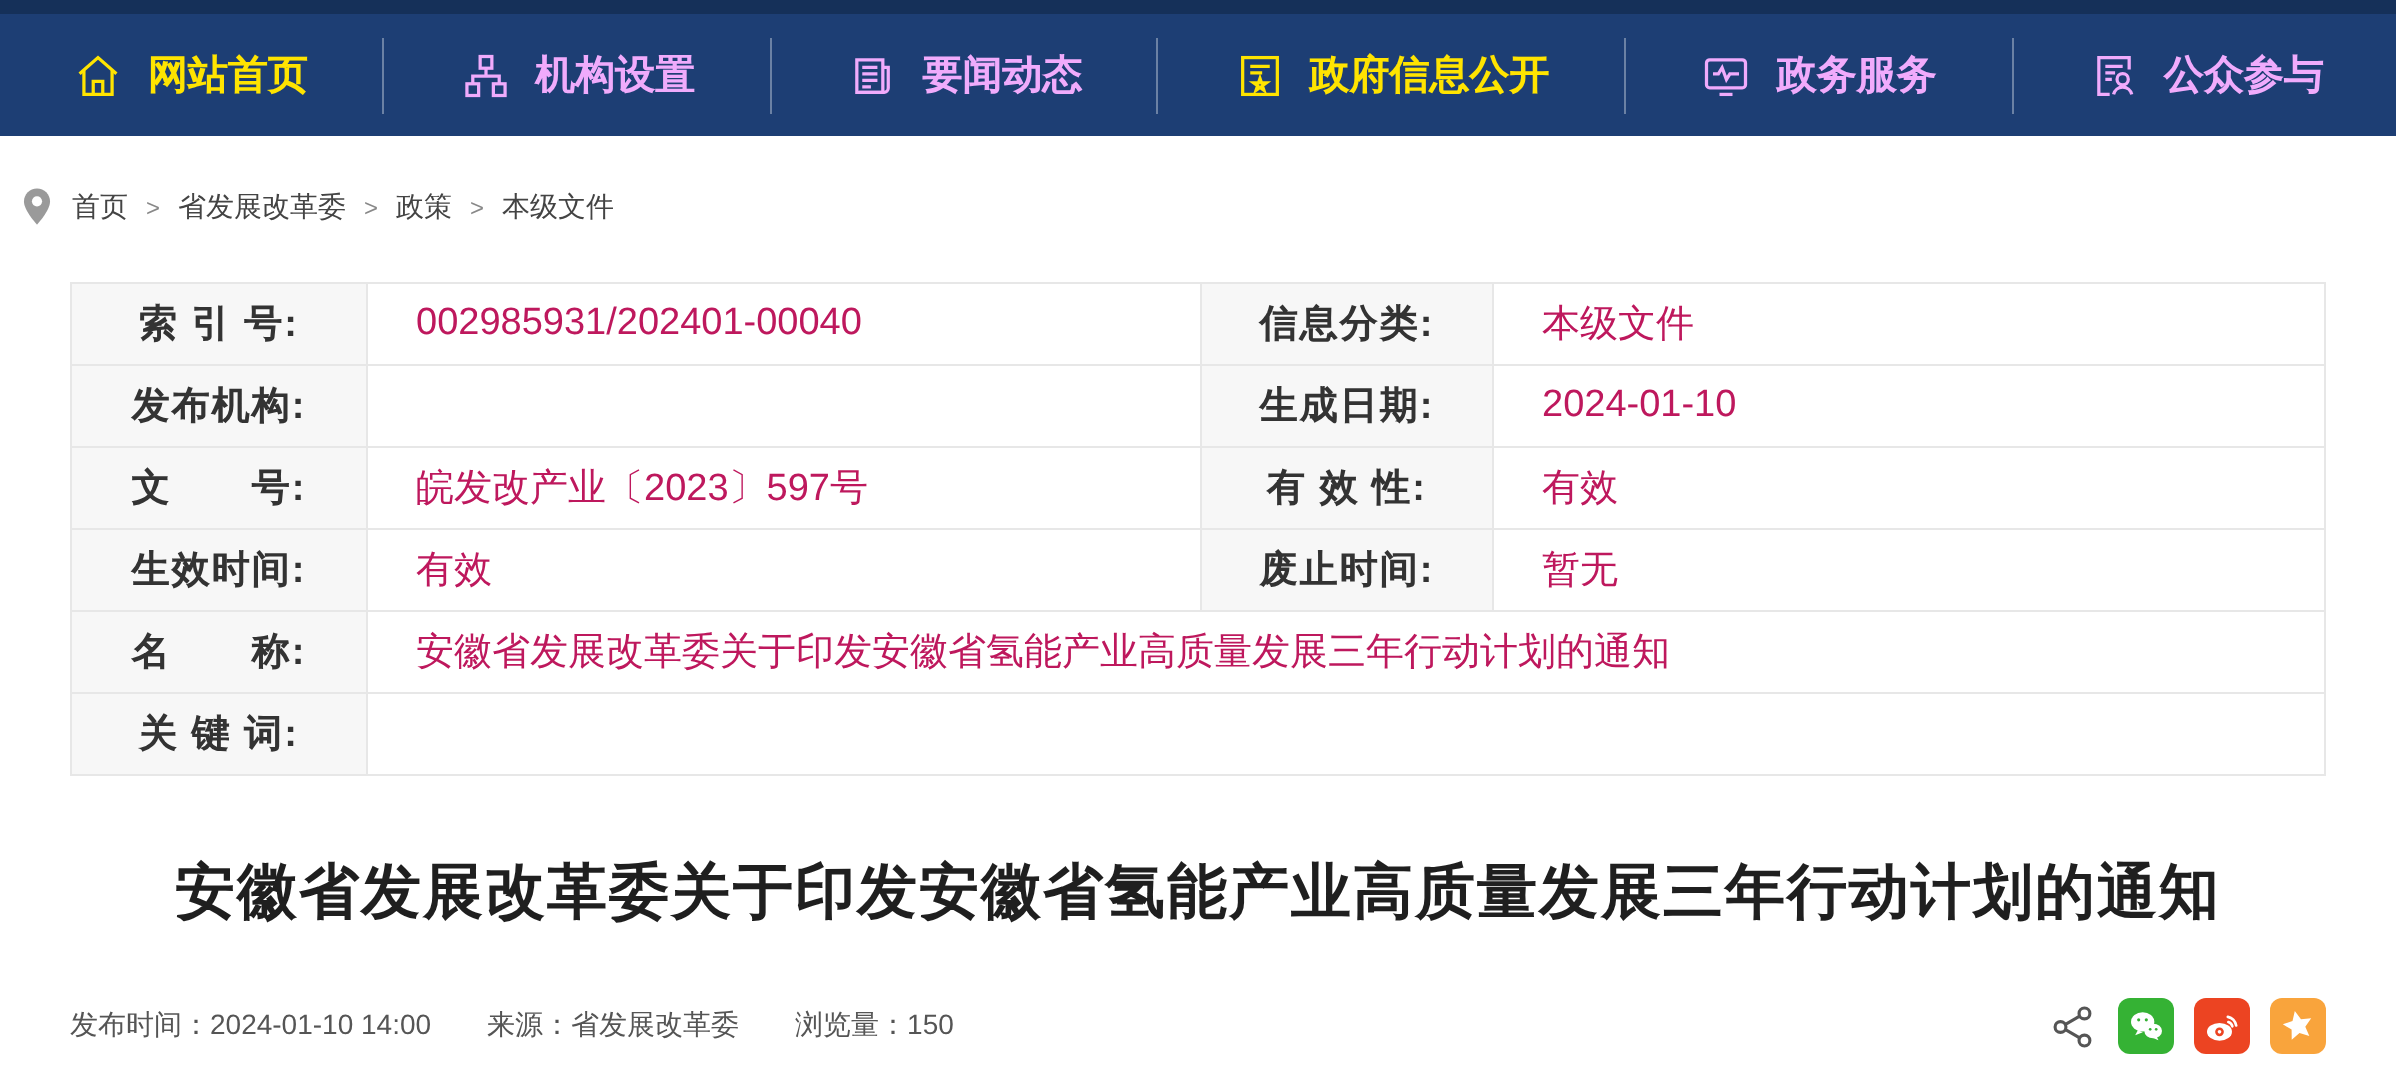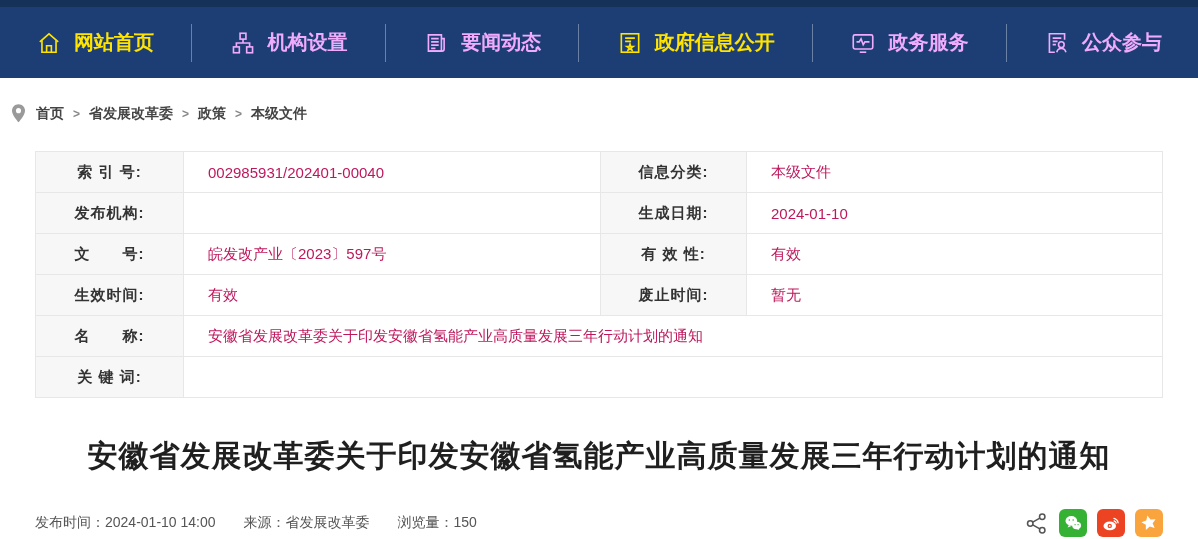--- a/index.html
+++ b/index.html
@@ -1,37 +1,37 @@
 <!DOCTYPE html>
 <html><head>
 <meta charset="utf-8">
 <style>
   * { box-sizing: border-box; margin: 0; padding: 0; }
   html,body { width: 1198px; height: 539px; background: #fff; overflow: hidden;
     font-family: "Liberation Sans", "DejaVu Sans", sans-serif; }
 
   
   .nav-strip { height: 7px; background: #153059; }
-  .top-nav { height: 71px; background: #1d3e74; display: flex; align-items: center;
+  .top-nav { height: 61px; background: #1d3e74; display: flex; align-items: center;
     justify-content: space-between; padding: 0 36px; }
   .nav-item { display: flex; align-items: center; gap: 12px; color: #f0abfc;
     font-size: 20px; font-weight: 700; cursor: pointer; white-space: nowrap; }
   .nav-item.active { color: #ffe400; }
   .nav-item svg { display: block; }
   .nav-sep { width: 1px; height: 38px; background: rgba(255,255,255,.35); }
 
   
   .breadcrumb { display: flex; align-items: center; gap: 9px; padding: 25px 35px 27px 10px;
-    font-size: 14px; color: #444; font-weight: bold; }
+    font-size: 14px; color: #444; }
   .breadcrumb .crumb { cursor: pointer; }
   .breadcrumb .sep { color: #888; font-size: 12px; }
 
   
   .meta-table { margin: 0 35px; border-top: 1px solid #e7e7e7; border-left: 1px solid #e7e7e7;
-    display: grid; grid-template-columns: 148px 417px 146px 1fr; font-size: 15px; }
+    display: grid; grid-template-columns: 148px 417px 146px 1fr; font-size: 19px; }
   .cell { height: 41px; border-right: 1px solid #e7e7e7; border-bottom: 1px solid #e7e7e7;
     display: flex; align-items: center; overflow: hidden; }
   .lab { background: #f7f7f7; justify-content: center; font-weight: 700; color: #333;
     letter-spacing: 1px; }
   .val { padding: 0 24px; color: #be185d; white-space: nowrap; }
   .span3 { grid-column: 2 / 5; }
 
   
   .page-title { margin: 38px 35px 0; text-align: center; font-size: 30px; font-weight: 700;
     color: #1f1f1f; letter-spacing: 1px; }

